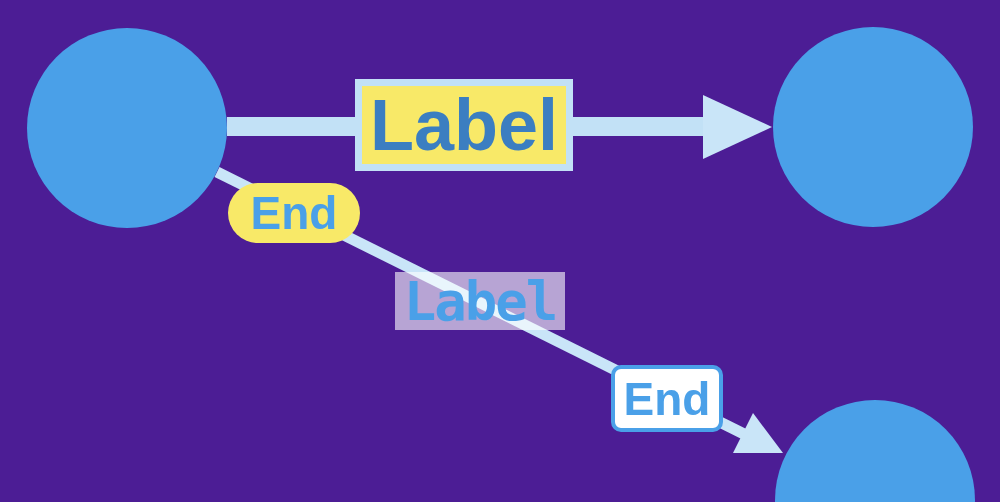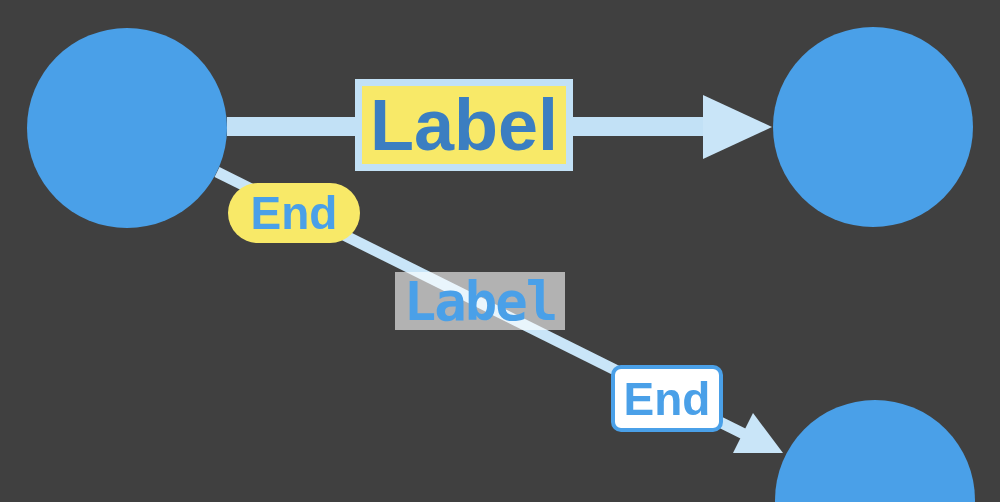--- a/index.html
+++ b/index.html
@@ -6,21 +6,21 @@
     margin: 0;
     padding: 0;
     background: #ffffff;
     font-family: "Liberation Sans", sans-serif;
   }
   #stage {
     position: relative;
     width: 1000px;
     height: 502px;
     overflow: hidden;
-    background: #404040;
+    background: #4c1d95;
   }
   #stage svg {
     position: absolute;
     left: 0;
     top: 0;
   }
   .overlay-label {
     position: absolute;
     display: flex;
     align-items: center;

